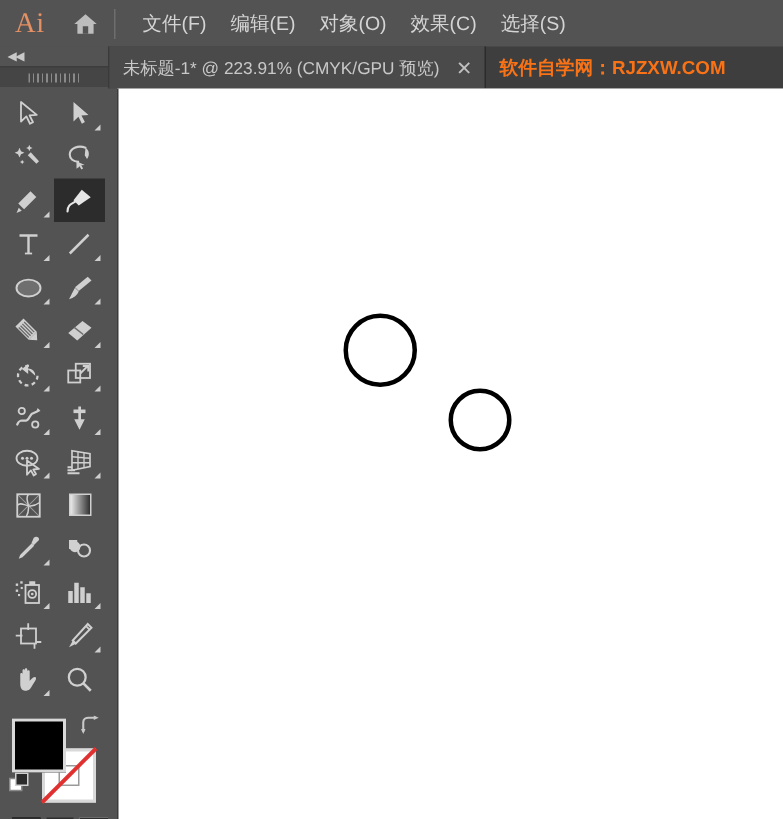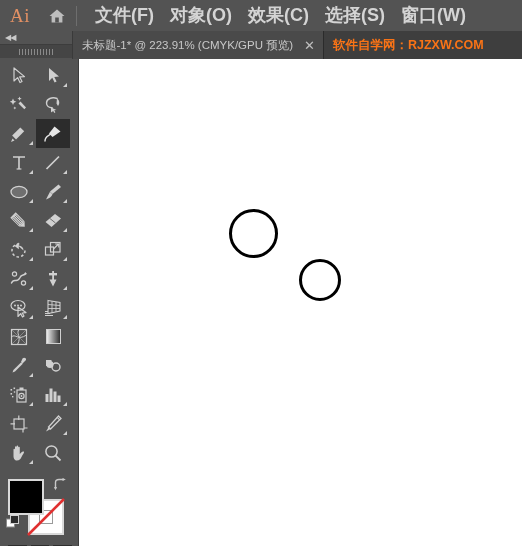--- a/index.html
+++ b/index.html
@@ -52,26 +52,25 @@
     background: #6e6e6e;
     margin: 0 4px 0 2px;
   }
   .menu-items {
     display: flex;
     align-items: center;
     margin-left: 6px;
   }
   .menu-item {
     color: #d4d4d4;
-    font-size: 18px;
+    font-size: 13px;
     padding: 0 8px;
     line-height: 31px;
     white-space: nowrap;
     cursor: default;
-    font-weight: bold;
   }
 
   
   .tabbar {
     position: absolute;
     left: 72px; top: 31px;
     width: 450px; height: 28px;
     background: #3e3e3e;
     display: flex;
     align-items: stretch;
@@ -275,24 +274,24 @@
     <div class="ai-logo">Ai</div>
     <div class="home-btn">
       <svg width="18" height="16" viewBox="0 0 18 16">
         <path d="M9 1.5 L1.5 8 L3.6 8 L3.6 14.5 L14.4 14.5 L14.4 8 L16.5 8 Z" fill="#bdbdbd"></path>
         <rect x="7.2" y="9.5" width="3.6" height="5" fill="#535353"></rect>
       </svg>
     </div>
     <div class="menu-divider"></div>
     <div class="menu-items">
       <div class="menu-item">文件(F)</div>
+      <div class="menu-item">编辑(E)</div>
       <div class="menu-item">对象(O)</div>
       <div class="menu-item">效果(C)</div>
       <div class="menu-item">选择(S)</div>
-      <div class="menu-item">窗口(W)</div>
     </div>
   </div>
 
   <div class="tabbar">
     <div class="doc-tab">
       <span class="doc-tab-label">未标题-1* @ 223.91% (CMYK/GPU 预览)</span>
       <span class="tab-close">✕</span>
     </div>
     <div class="watermark">软件自学网：RJZXW.COM</div>
   </div>

